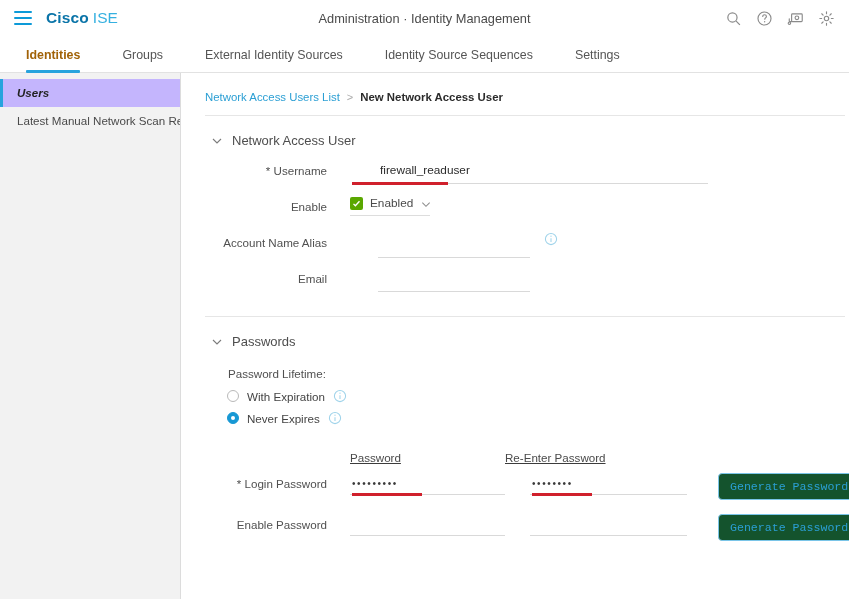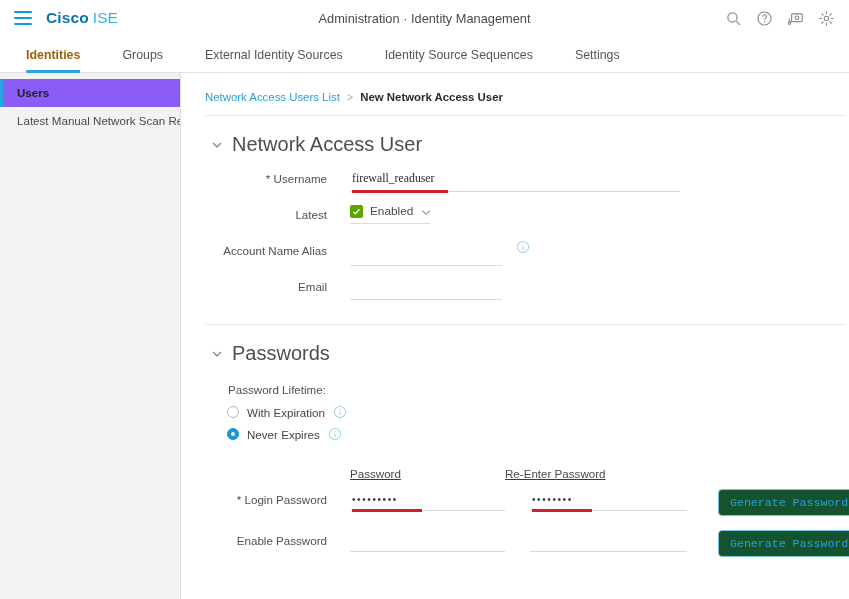--- a/index.html
+++ b/index.html
@@ -76,60 +76,61 @@
     padding-top: 6px;
   }
   .side-item {
     font-size: 11.6px; color: #4a4a4a;
     padding: 6px 10px 6px 14px;
     cursor: pointer; white-space: nowrap; overflow: hidden;
     border-left: 3px solid transparent;
     line-height: 16px;
   }
   .side-item.active {
-    background: #8b5cf6; color: #222; font-weight: bold;
+    background: #c4b5fd; color: #222; font-weight: bold;
     border-left-color: #27a3dd;
+    font-style: italic;
   }
 
   
   .content { flex: 1; padding: 0 0 0 24px; overflow: hidden; position: relative; }
 
   .breadcrumb {
     font-size: 11.4px; padding: 18px 0 12px 0;
     display: flex; align-items: center; gap: 7px;
   }
   .breadcrumb .bc-link { color: #2b9fd4; cursor: pointer; }
   .breadcrumb .bc-sep { color: #aaa; font-size: 11px; }
   .breadcrumb .bc-cur { color: #2b2b2b; font-weight: bold; }
 
   .hr { height: 1px; background: #e6e6e6; margin: 0 4px 0 0; }
 
   .section-head {
     display: flex; align-items: center; gap: 9px;
-    font-size: 20px; color: #4e4e4e;
+    font-size: 13px; color: #4e4e4e;
     padding: 17px 0 12px 6px;
     cursor: pointer;
   }
   .chev { width: 12px; height: 12px; color: #7b7b7b; flex: 0 0 12px; }
 
   .frow { display: flex; align-items: flex-start; min-height: 36px; }
   .flabel {
     font-size: 11.6px; color: #505050;
     width: 122px; flex: 0 0 122px;
     text-align: right; padding-right: 0; padding-top: 4px;
     white-space: nowrap;
   }
   .fctl { margin-left: 23px; position: relative; }
 
   .uline {
     border: 0; border-bottom: 1px solid #d9d9d9;
     background: transparent; outline: none;
-    font-family: Liberation Serif, serif;
+    font-family: Liberation Sans, sans-serif;
     font-size: 11.8px; color: #2b2b2b;
-    padding: 0 2px 4px 2px; height: 22px;
+    padding: 0 2px 4px 2px; height: 22px; margin-left: 28px;
   }
   .uline::placeholder { color: #b5b5b5; }
   .redmark { position: absolute; height: 3px; background: #d0202c; left: 2px; bottom: -1px; }
 
   .status-ctl { display: flex; align-items: flex-end; gap: 7px; padding-bottom: 5px; border-bottom: 1px solid #dddddd; width: 80px; }
   .chkbox {
     width: 13px; height: 13px; background: #5aa700; border-radius: 2px;
     display: flex; align-items: center; justify-content: center; flex: 0 0 13px;
   }
   .chkbox svg { width: 9px; height: 9px; color: #fff; }
@@ -260,21 +261,21 @@
 
     <div class="frow">
       <div class="flabel">* Username</div>
       <div class="fctl">
         <input class="uline" style="width: 330px;" value="firewall_readuser">
         <div class="redmark" style="width:96px"></div>
       </div>
     </div>
 
     <div class="frow">
-      <div class="flabel">Latest</div>
+      <div class="flabel">Enable</div>
       <div class="fctl">
         <div class="status-ctl">
           <span class="chkbox">
             <svg viewBox="0 0 24 24" fill="none" stroke="currentColor" stroke-width="3.6">
               <polyline points="4,13 9,18 20,6"></polyline>
             </svg>
           </span>
           <span class="status-text">Enabled</span>
           <svg class="chev" style="width:11px;height:11px;color:#8c8c8c" viewBox="0 0 24 24" fill="none" stroke="currentColor" stroke-width="2.2">
             <polyline points="4,8 12,16 20,8"></polyline>

